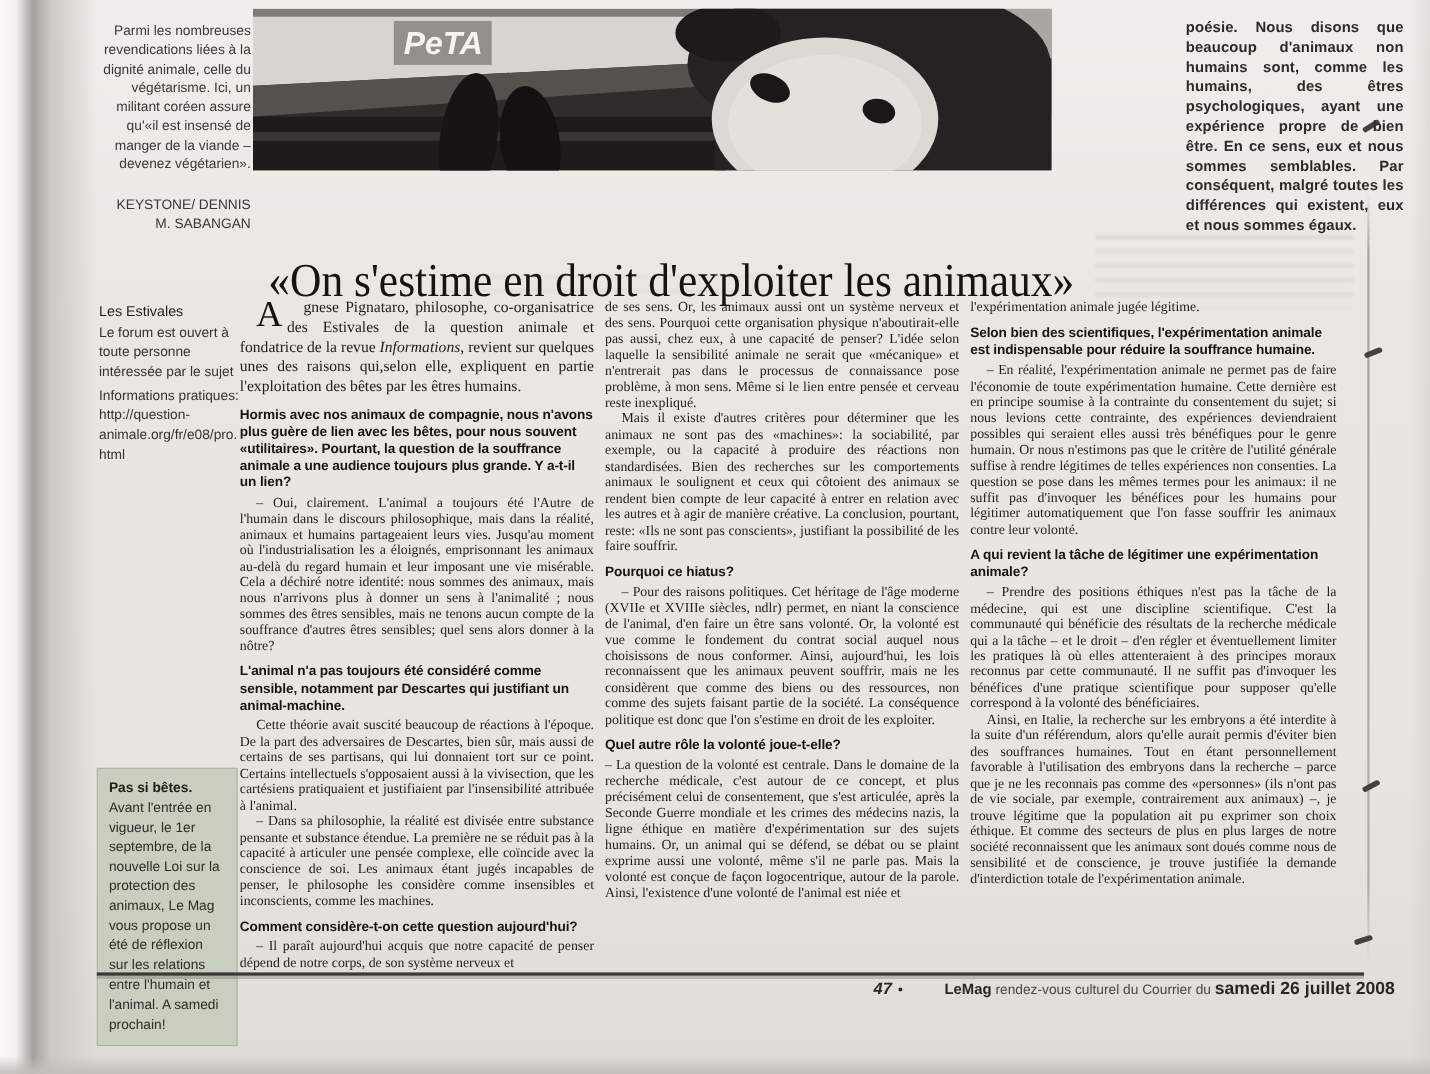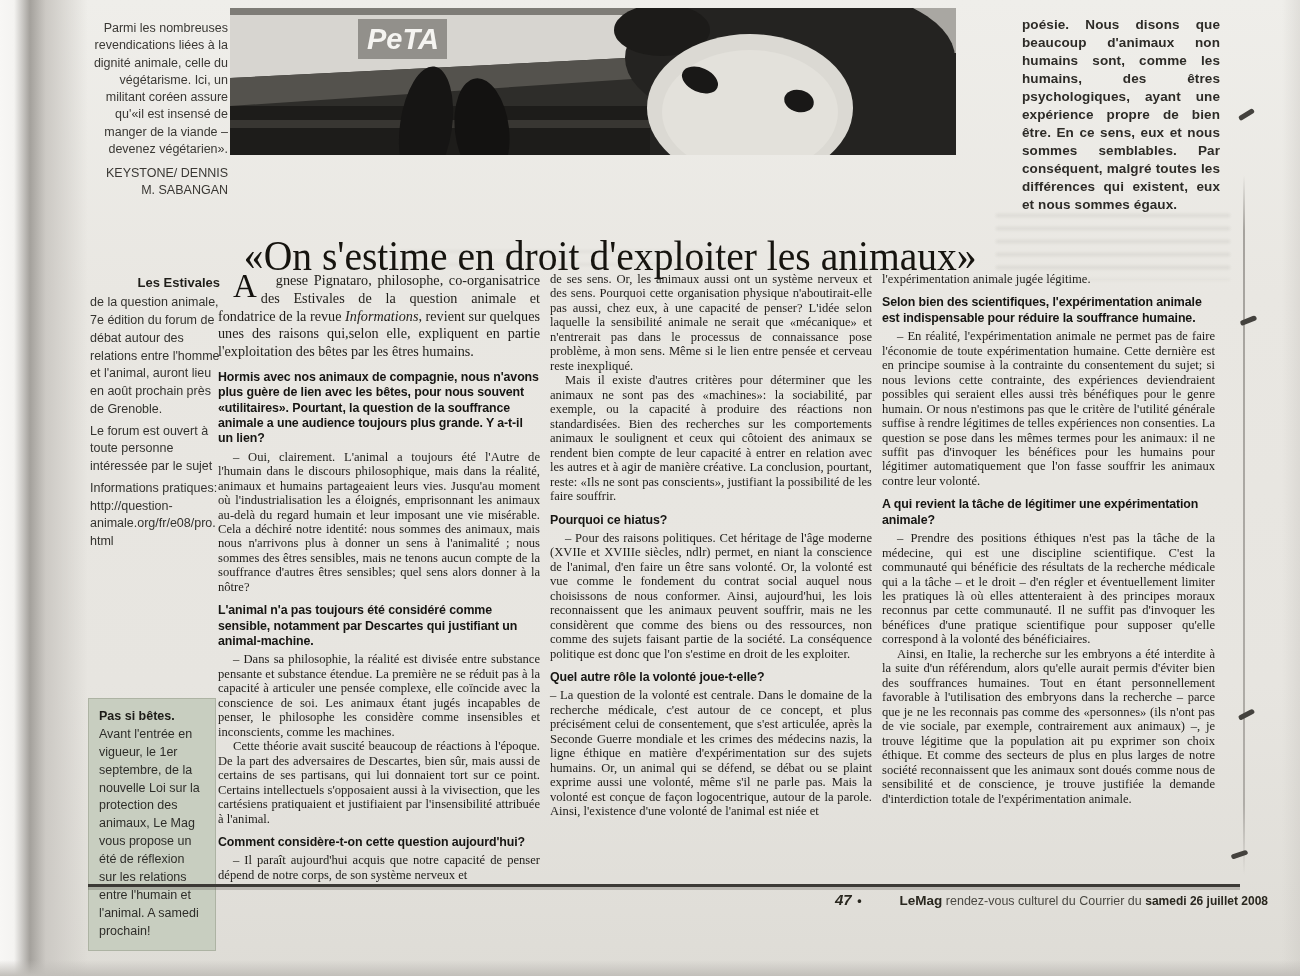--- a/index.html
+++ b/index.html
@@ -14,37 +14,37 @@
   .fold-line{position:absolute;left:1243px;top:175px;height:700px;width:2px;
     background:linear-gradient(180deg,transparent,#a6a39e 8%,#b0ada8 90%,transparent);}
   .staple{position:absolute;width:17px;height:5px;background:#44423e;border-radius:2px 3px 2px 2px;}
   .ghost{position:absolute;pointer-events:none;
     background:repeating-linear-gradient(180deg,rgba(118,115,108,.30) 0 3px,transparent 3px 13px);
     filter:blur(1.4px);opacity:.45;}
 
   
   .photo-cap{position:absolute;left:92px;top:20px;width:136px;text-align:right;
     font-size:12.5px;line-height:1.38;color:#3a3834;}
-  .photo-cap .credit{margin-top:7px;}
+  .photo-cap .credit{margin-top:20px;}
 
   
   .photo{position:absolute;left:230px;top:8px;width:726px;height:147px;}
 
   
-  .other-article{position:absolute;left:1022px;top:16px;width:198px;font-weight:700;
+  .other-article{position:absolute;left:1078px;top:16px;width:198px;font-weight:700;
     font-size:13.5px;line-height:1.33;text-align:justify;color:#2d2b27;letter-spacing:.1px;}
 
   
   .headline{position:absolute;left:208px;top:202px;width:804px;text-align:center;
     font-family:"Liberation Serif",serif;font-size:43px;font-weight:400;color:#16140f;white-space:nowrap;}
   .headline>span{display:inline-block;transform:scaleX(.92);transform-origin:center;}
 
   
   .estivales{position:absolute;left:90px;top:274px;width:130px;font-size:12.5px;line-height:1.42;color:#34332f;}
-  .estivales .t{font-weight:700;font-size:13px;color:#1f1e1a;margin:0 0 2px;text-align:right;}
+  .estivales .t{font-weight:400;font-size:13px;color:#1f1e1a;margin:0 0 2px;}
   .estivales p{margin:0 0 4px;}
   .estivales .info{margin-top:4px;overflow-wrap:anywhere;}
 
   .greenbox{position:absolute;left:88px;top:698px;width:106px;padding:9px 10px 10px;
     background:#c8cec0;border:1px solid #adb3a3;font-size:12.5px;line-height:1.43;color:#2e2d29;}
   .greenbox .lead{font-weight:700;color:#1d1c18;}
 
   
   .cols{position:absolute;left:218px;top:272px;width:997px;height:642px;display:flex;gap:10px;overflow:hidden;}
   .col{flex:0 0 322px;font-family:"Liberation Serif",serif;font-size:12.6px;line-height:1.15;
@@ -59,21 +59,21 @@
   .intro .it{font-style:italic;}
 
   
   .rule{position:absolute;left:88px;top:884px;width:1152px;height:3px;background:#3b3935;
     box-shadow:0 3px 0 rgba(95,92,87,.30);}
   .footer{position:absolute;right:60px;top:891px;font-size:12.5px;color:#29271f;white-space:nowrap;}
   .footer .fpage{font-weight:700;font-style:italic;font-size:15px;}
   .footer .fsep{font-weight:700;padding:0 2px;}
   .footer .fmag{font-weight:700;font-size:13.5px;margin-left:36px;}
   .footer .ftag{color:#4a4842;}
-  .footer .fdate{font-weight:700;font-size:12px;}
+  .footer .fdate{font-weight:700;font-size:16px;}
 </style>
 </head>
 <body>
 
 <div id="scan">
 
   <div class="edge-left"></div>
   <div class="edge-right"></div>
   <div class="edge-bottom"></div>
   <div class="fold-line"></div>
@@ -110,37 +110,36 @@
     <ellipse cx="470" cy="72" rx="19" ry="12" fill="#191817" transform="rotate(24 470 72)"></ellipse>
     <ellipse cx="569" cy="93" rx="15" ry="11" fill="#191817" transform="rotate(14 569 93)"></ellipse>
   </svg>
 
   <div class="other-article">poésie. Nous disons que beaucoup d'animaux non humains sont, comme les humains, des êtres psychologiques, ayant une expérience propre de bien être. En ce sens, eux et nous sommes semblables. Par conséquent, malgré toutes les différences qui existent, eux et nous sommes égaux.</div>
 
   <h1 class="headline"><span>«On s'estime en droit d'exploiter les animaux»</span></h1>
 
   <div class="estivales">
     <div class="t">Les Estivales</div>
-    <p>de la question animale, 7e édition du forum de débat autour des relations entre l'homme et l'animal, auront lieu en août prochain près de Grenoble.</p>
     <p>Le forum est ouvert à toute personne intéressée par le sujet</p>
     <p class="info">Informations pratiques: http://question-animale.org/fr/e08/pro.html</p>
   </div>
 
   <div class="greenbox">
     <span class="lead">Pas si bêtes.</span><span> Avant l'entrée en vigueur, le 1er septembre, de la nouvelle Loi sur la protection des animaux, Le Mag vous propose un été de réflexion sur les relations entre l'humain et l'animal. A samedi prochain!</span>
   </div>
 
   <div class="cols">
     <div class="col">
       <p class="intro"><span class="dropcap">A</span><span>gnese Pignataro, philosophe, co-organisatrice des Estivales de la question animale et fondatrice de la revue </span><span class="it">Informations</span><span>, revient sur quelques unes des raisons qui,selon elle, expliquent en partie l'exploitation des bêtes par les êtres humains.</span></p>
       <p class="q">Hormis avec nos animaux de compagnie, nous n'avons plus guère de lien avec les bêtes, pour nous souvent «utilitaires». Pourtant, la question de la souffrance animale a une audience toujours plus grande. Y a-t-il un lien?</p>
       <p>– Oui, clairement. L'animal a toujours été l'Autre de l'humain dans le discours philosophique, mais dans la réalité, animaux et humains partageaient leurs vies. Jusqu'au moment où l'industrialisation les a éloignés, emprisonnant les animaux au-delà du regard humain et leur imposant une vie misérable. Cela a déchiré notre identité: nous sommes des animaux, mais nous n'arrivons plus à donner un sens à l'animalité ; nous sommes des êtres sensibles, mais ne tenons aucun compte de la souffrance d'autres êtres sensibles; quel sens alors donner à la nôtre?</p>
       <p class="q">L'animal n'a pas toujours été considéré comme sensible, notamment par Descartes qui justifiant un animal-machine.</p>
+      <p>Cette théorie avait suscité beaucoup de réactions à l'époque. De la part des adversaires de Descartes, bien sûr, mais aussi de certains de ses partisans, qui lui donnaient tort sur ce point. Certains intellectuels s'opposaient aussi à la vivisection, que les cartésiens pratiquaient et justifiaient par l'insensibilité attribuée à l'animal.</p>
       <p>– Dans sa philosophie, la réalité est divisée entre substance pensante et substance étendue. La première ne se réduit pas à la capacité à articuler une pensée complexe, elle coïncide avec la conscience de soi. Les animaux étant jugés incapables de penser, le philosophe les considère comme insensibles et inconscients, comme les machines.</p>
-      <p>Cette théorie avait suscité beaucoup de réactions à l'époque. De la part des adversaires de Descartes, bien sûr, mais aussi de certains de ses partisans, qui lui donnaient tort sur ce point. Certains intellectuels s'opposaient aussi à la vivisection, que les cartésiens pratiquaient et justifiaient par l'insensibilité attribuée à l'animal.</p>
       <p class="q">Comment considère-t-on cette question aujourd'hui?</p>
       <p>– Il paraît aujourd'hui acquis que notre capacité de penser dépend de notre corps, de son système nerveux et</p>
     </div>
     <div class="col">
       <p class="flush">de ses sens. Or, les animaux aussi ont un système nerveux et des sens. Pourquoi cette organisation physique n'aboutirait-elle pas aussi, chez eux, à une capacité de penser? L'idée selon laquelle la sensibilité animale ne serait que «mécanique» et n'entrerait pas dans le processus de connaissance pose problème, à mon sens. Même si le lien entre pensée et cerveau reste inexpliqué.</p>
       <p>Mais il existe d'autres critères pour déterminer que les animaux ne sont pas des «machines»: la sociabilité, par exemple, ou la capacité à produire des réactions non standardisées. Bien des recherches sur les comportements animaux le soulignent et ceux qui côtoient des animaux se rendent bien compte de leur capacité à entrer en relation avec les autres et à agir de manière créative. La conclusion, pourtant, reste: «Ils ne sont pas conscients», justifiant la possibilité de les faire souffrir.</p>
       <p class="q">Pourquoi ce hiatus?</p>
       <p>– Pour des raisons politiques. Cet héritage de l'âge moderne (XVIIe et XVIIIe siècles, ndlr) permet, en niant la conscience de l'animal, d'en faire un être sans volonté. Or, la volonté est vue comme le fondement du contrat social auquel nous choisissons de nous conformer. Ainsi, aujourd'hui, les lois reconnaissent que les animaux peuvent souffrir, mais ne les considèrent que comme des biens ou des ressources, non comme des sujets faisant partie de la société. La conséquence politique est donc que l'on s'estime en droit de les exploiter.</p>
       <p class="q">Quel autre rôle la volonté joue-t-elle?</p>
       <p class="flush">– La question de la volonté est centrale. Dans le domaine de la recherche médicale, c'est autour de ce concept, et plus précisément celui de consentement, que s'est articulée, après la Seconde Guerre mondiale et les crimes des médecins nazis, la ligne éthique en matière d'expérimentation sur des sujets humains. Or, un animal qui se défend, se débat ou se plaint exprime aussi une volonté, même s'il ne parle pas. Mais la volonté est conçue de façon logocentrique, autour de la parole. Ainsi, l'existence d'une volonté de l'animal est niée et</p>

